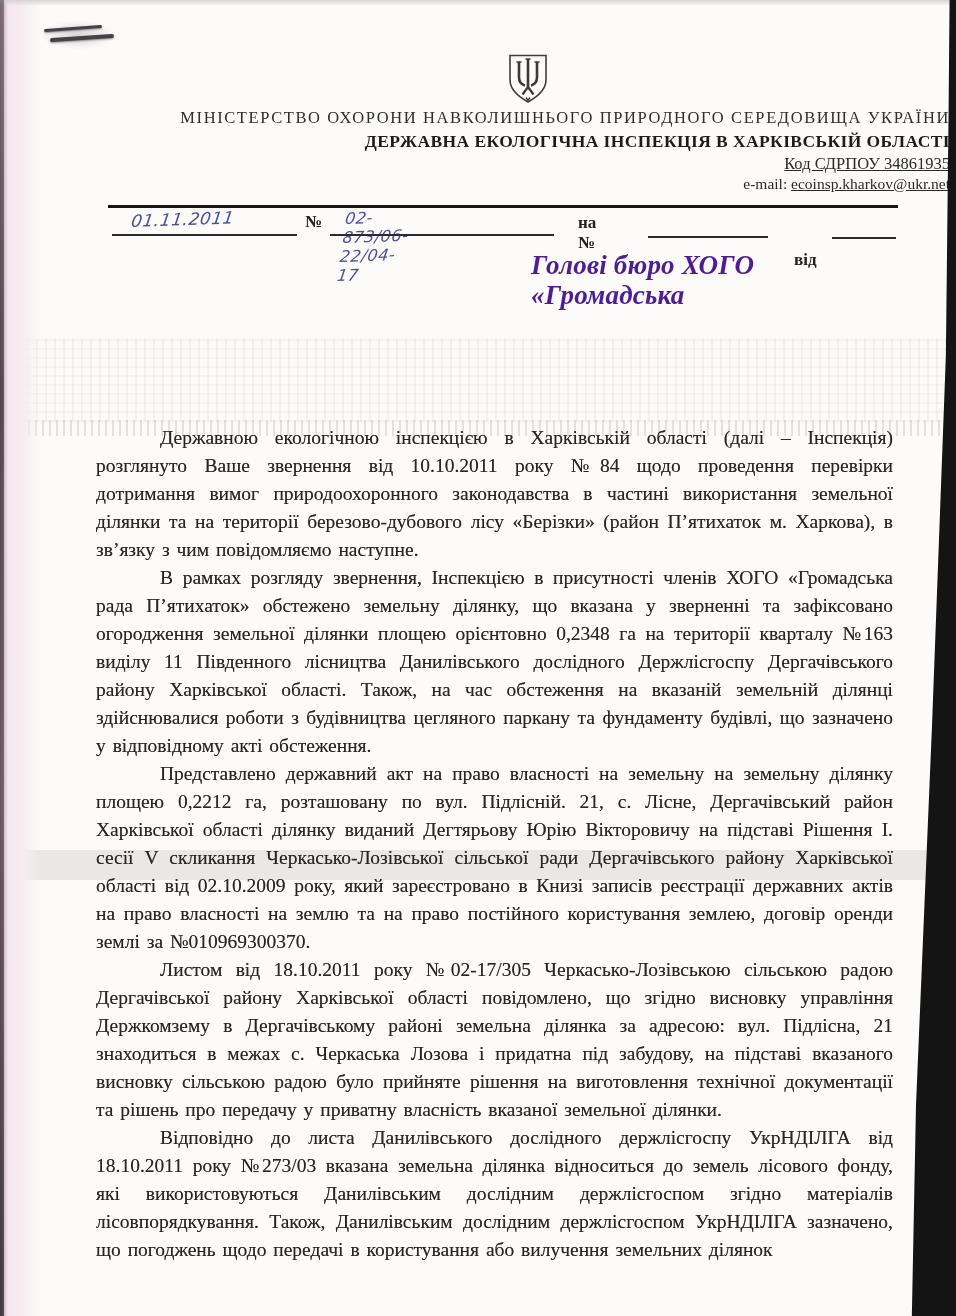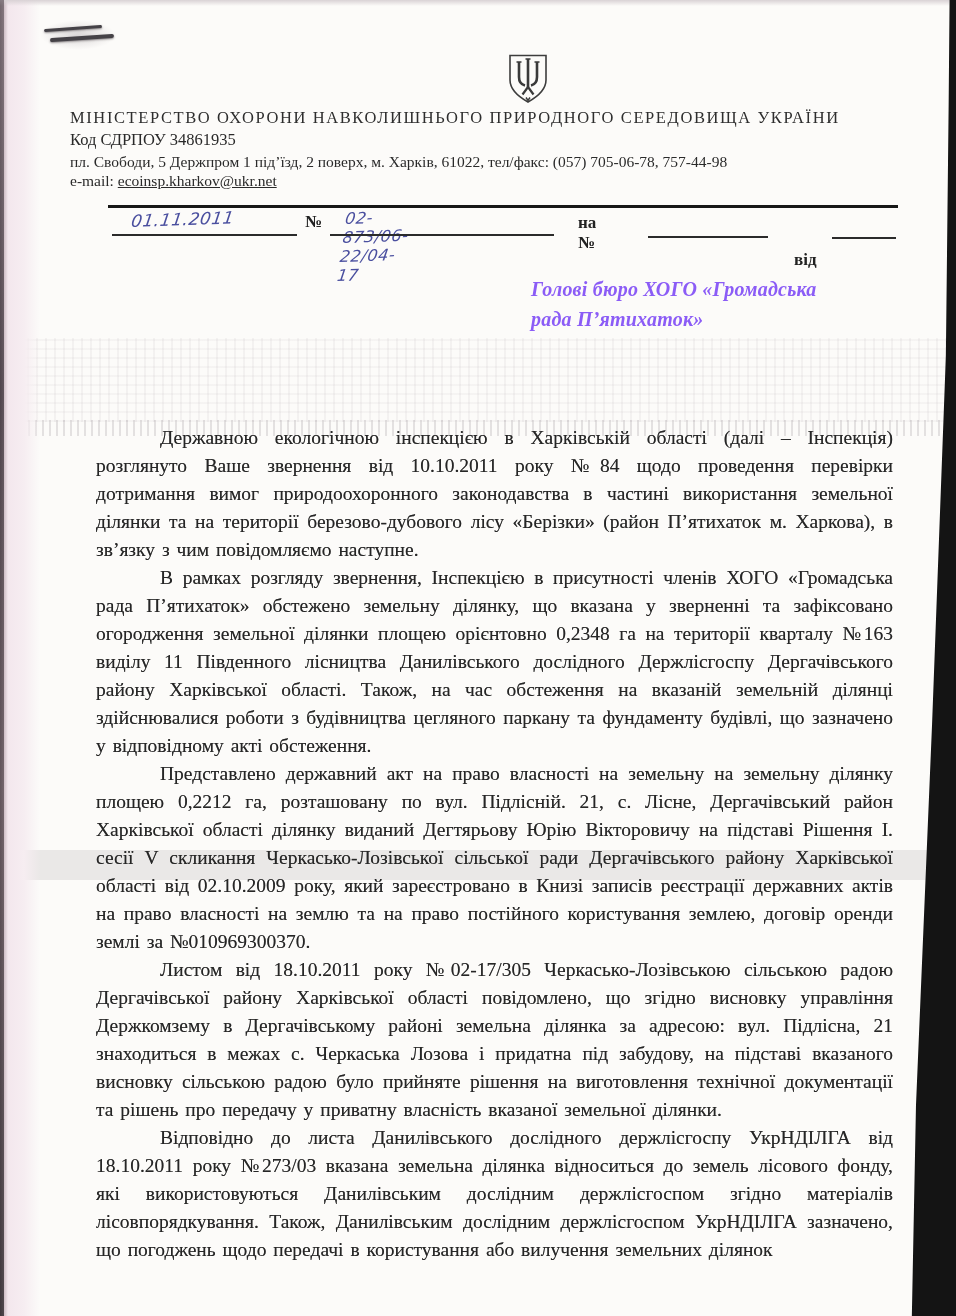--- a/index.html
+++ b/index.html
@@ -47,45 +47,45 @@
     background:
       repeating-linear-gradient(90deg,rgba(165,155,162,.10) 0 2px,rgba(255,255,255,0) 2px 9px),
       repeating-linear-gradient(0deg,rgba(165,155,162,.08) 0 2px,rgba(255,255,255,0) 2px 9px);}
   .band-b{top:420px;height:16px;
     background:
       repeating-linear-gradient(90deg,rgba(140,132,138,.22) 0 2px,rgba(255,255,255,0) 2px 7px);}
   .band-c{top:850px;height:30px;background:rgba(172,164,168,.22);}
   
   .emblem{position:absolute;left:502px;top:54px;z-index:3;}
   
-  .letterhead{position:absolute;left:70px;top:108px;width:880px;text-align:left;z-index:3;}
+  .letterhead{position:absolute;left:70px;top:108px;width:880px;text-align:right;z-index:3;}
   .lh-ministry{font-size:16.5px;letter-spacing:1.6px;color:#2e2e2e;white-space:nowrap;}
   .lh-inspection{font-size:17.5px;font-weight:bold;letter-spacing:.4px;margin-top:3px;color:#1c1c1c;white-space:nowrap;}
-  .lh-code{font-size:16.5px;margin-top:2px;color:#2a2a2a;}
+  .lh-code{font-size:16.5px;margin-top:2px;color:#2a2a2a;text-decoration:underline;}
   .lh-contact{font-size:15.5px;margin-top:3px;color:#2a2a2a;white-space:nowrap;}
   .lh-email{font-size:15.5px;margin-top:1px;color:#2a2a2a;}
   .lh-email .u{text-decoration:underline;}
   .rule{position:absolute;left:108px;top:205px;width:790px;height:3px;background:#171717;z-index:3;}
   
   .refrow{position:absolute;left:0;top:0;z-index:4;}
   .hand{font-family:"DejaVu Sans", sans-serif;font-style:italic;color:#4a4f9f;transform:skewX(-10deg) rotate(-2deg);transform-origin:left bottom;letter-spacing:.5px;}
   .hw-date{position:absolute;left:130px;top:211px;font-size:17px;}
   .hw-num{position:absolute;left:336px;top:209px;font-size:16px;}
   .ul{position:absolute;height:0;border-bottom:2px solid #2b2b2b;z-index:2;}
   .ul-date{left:112px;top:234px;width:185px;}
   .ul-num{left:330px;top:234px;width:224px;}
   .ul-na{left:648px;top:236px;width:120px;}
   .ul-vid{left:832px;top:237px;width:64px;}
   .ref-label{position:absolute;font-size:17px;font-weight:bold;color:#222;}
   .lbl-no{left:305px;top:212px;}
   .lbl-na{left:578px;top:213px;}
   .lbl-vid{left:794px;top:214px;margin-top:36px;}
   
-  .addressee{position:absolute;left:531px;top:274px;width:350px;z-index:3;
-    font-size:20px;font-weight:bold;font-style:italic;line-height:30px;color:#8b5cf6;letter-spacing:.2px;}
+  .addressee{position:absolute;left:531px;top:250px;width:350px;z-index:3;
+    font-size:27px;font-weight:bold;font-style:italic;line-height:30px;color:#4c1d95;letter-spacing:.2px;}
   
   .body-text{position:absolute;left:96px;top:424px;width:797px;height:892px;overflow:hidden;z-index:3;
     font-size:19.5px;line-height:28px;text-align:justify;color:#262626;word-spacing:2px;}
   .body-text p{margin:0;text-indent:64px;text-shadow:0 0 .5px rgba(45,45,45,.55);}
 </style>
 </head>
 <body>
 
 <div class="page">
 
@@ -103,22 +103,22 @@
     <path d="M26 5 V33" fill="none" stroke="#3a3a3a" stroke-width="2.6"></path>
     <path d="M17 8 V23 Q17 30 23 31.5" fill="none" stroke="#3a3a3a" stroke-width="2.6"></path>
     <path d="M35 8 V23 Q35 30 29 31.5" fill="none" stroke="#3a3a3a" stroke-width="2.6"></path>
     <path d="M14.5 8 H19.5 M32.5 8 H37.5 M23.5 5 H28.5" stroke="#3a3a3a" stroke-width="1.6"></path>
     <path d="M26 33 L20.5 40.5 M26 33 L31.5 40.5" fill="none" stroke="#3a3a3a" stroke-width="2.2"></path>
     <path d="M24 43.5 L26 46.5 L28 43.5" fill="none" stroke="#3a3a3a" stroke-width="1.5"></path>
   </svg>
 
   <div class="letterhead">
     <div class="lh-ministry">МІНІСТЕРСТВО ОХОРОНИ НАВКОЛИШНЬОГО ПРИРОДНОГО СЕРЕДОВИЩА УКРАЇНИ</div>
+    <div class="lh-inspection">ДЕРЖАВНА ЕКОЛОГІЧНА ІНСПЕКЦІЯ В ХАРКІВСЬКІЙ ОБЛАСТІ</div>
     <div class="lh-code">Код СДРПОУ 34861935</div>
-    <div class="lh-contact">пл. Свободи, 5 Держпром 1 під’їзд, 2 поверх, м. Харків, 61022, тел/факс: (057) 705-06-78, 757-44-98</div>
     <div class="lh-email">
       <span>e-mail:</span>
       <span class="u">ecoinsp.kharkov@ukr.net</span>
     </div>
   </div>
   <div class="rule"></div>
 
   <div class="refrow">
     <span class="hand hw-date">01.11.2011</span>
     <div class="ul ul-date"></div>
@@ -126,21 +126,20 @@
     <span class="hand hw-num">02-873/06-22/04-17</span>
     <div class="ul ul-num"></div>
     <span class="ref-label lbl-na">на №</span>
     <div class="ul ul-na"></div>
     <span class="ref-label lbl-vid">від</span>
     <div class="ul ul-vid"></div>
   </div>
 
   <div class="addressee">
     <div>Голові бюро ХОГО «Громадська</div>
-    <div>рада П’ятихаток»</div>
   </div>
 
   <div class="body-text">
     <p>Державною екологічною інспекцією в Харківській області (далі – Інспекція) розглянуто Ваше звернення від 10.10.2011 року №84 щодо проведення перевірки дотримання вимог природоохоронного законодавства в частині використання земельної ділянки та на території березово-дубового лісу «Берізки» (район П’ятихаток м. Харкова), в зв’язку з чим повідомляємо наступне.</p>
     <p>В рамках розгляду звернення, Інспекцією в присутності членів ХОГО «Громадська рада П’ятихаток» обстежено земельну ділянку, що вказана у зверненні та зафіксовано огородження земельної ділянки площею орієнтовно 0,2348 га на території кварталу №163 виділу 11 Південного лісництва Данилівського дослідного Держлісгоспу Дергачівського району Харківської області. Також, на час обстеження на вказаній земельній ділянці здійснювалися роботи з будівництва цегляного паркану та фундаменту будівлі, що зазначено у відповідному акті обстеження.</p>
     <p>Представлено державний акт на право власності на земельну на земельну ділянку площею 0,2212 га, розташовану по вул. Підлісній. 21, с. Лісне, Дергачівський район Харківської області ділянку виданий Дегтярьову Юрію Вікторовичу на підставі Рішення І. сесії V скликання Черкасько-Лозівської сільської ради Дергачівського району Харківської області від 02.10.2009 року, який зареєстровано в Книзі записів реєстрації державних актів на право власності на землю та на право постійного користування землею, договір оренди землі за №010969300370.</p>
     <p>Листом від 18.10.2011 року №02-17/305 Черкасько-Лозівською сільською радою Дергачівської району Харківської області повідомлено, що згідно висновку управління Держкомзему в Дергачівському районі земельна ділянка за адресою: вул. Підлісна, 21 знаходиться в межах с. Черкаська Лозова і придатна під забудову, на підставі вказаного висновку сільською радою було прийняте рішення на виготовлення технічної документації та рішень про передачу у приватну власність вказаної земельної ділянки.</p>
     <p>Відповідно до листа Данилівського дослідного держлісгоспу УкрНДІЛГА від 18.10.2011 року №273/03 вказана земельна ділянка відноситься до земель  лісового фонду, які використовуються Данилівським дослідним держлісгоспом згідно матеріалів лісовпорядкування. Також, Данилівським дослідним держлісгоспом УкрНДІЛГА зазначено, що погоджень щодо передачі в користування або вилучення земельних ділянок</p>
   </div>
 

